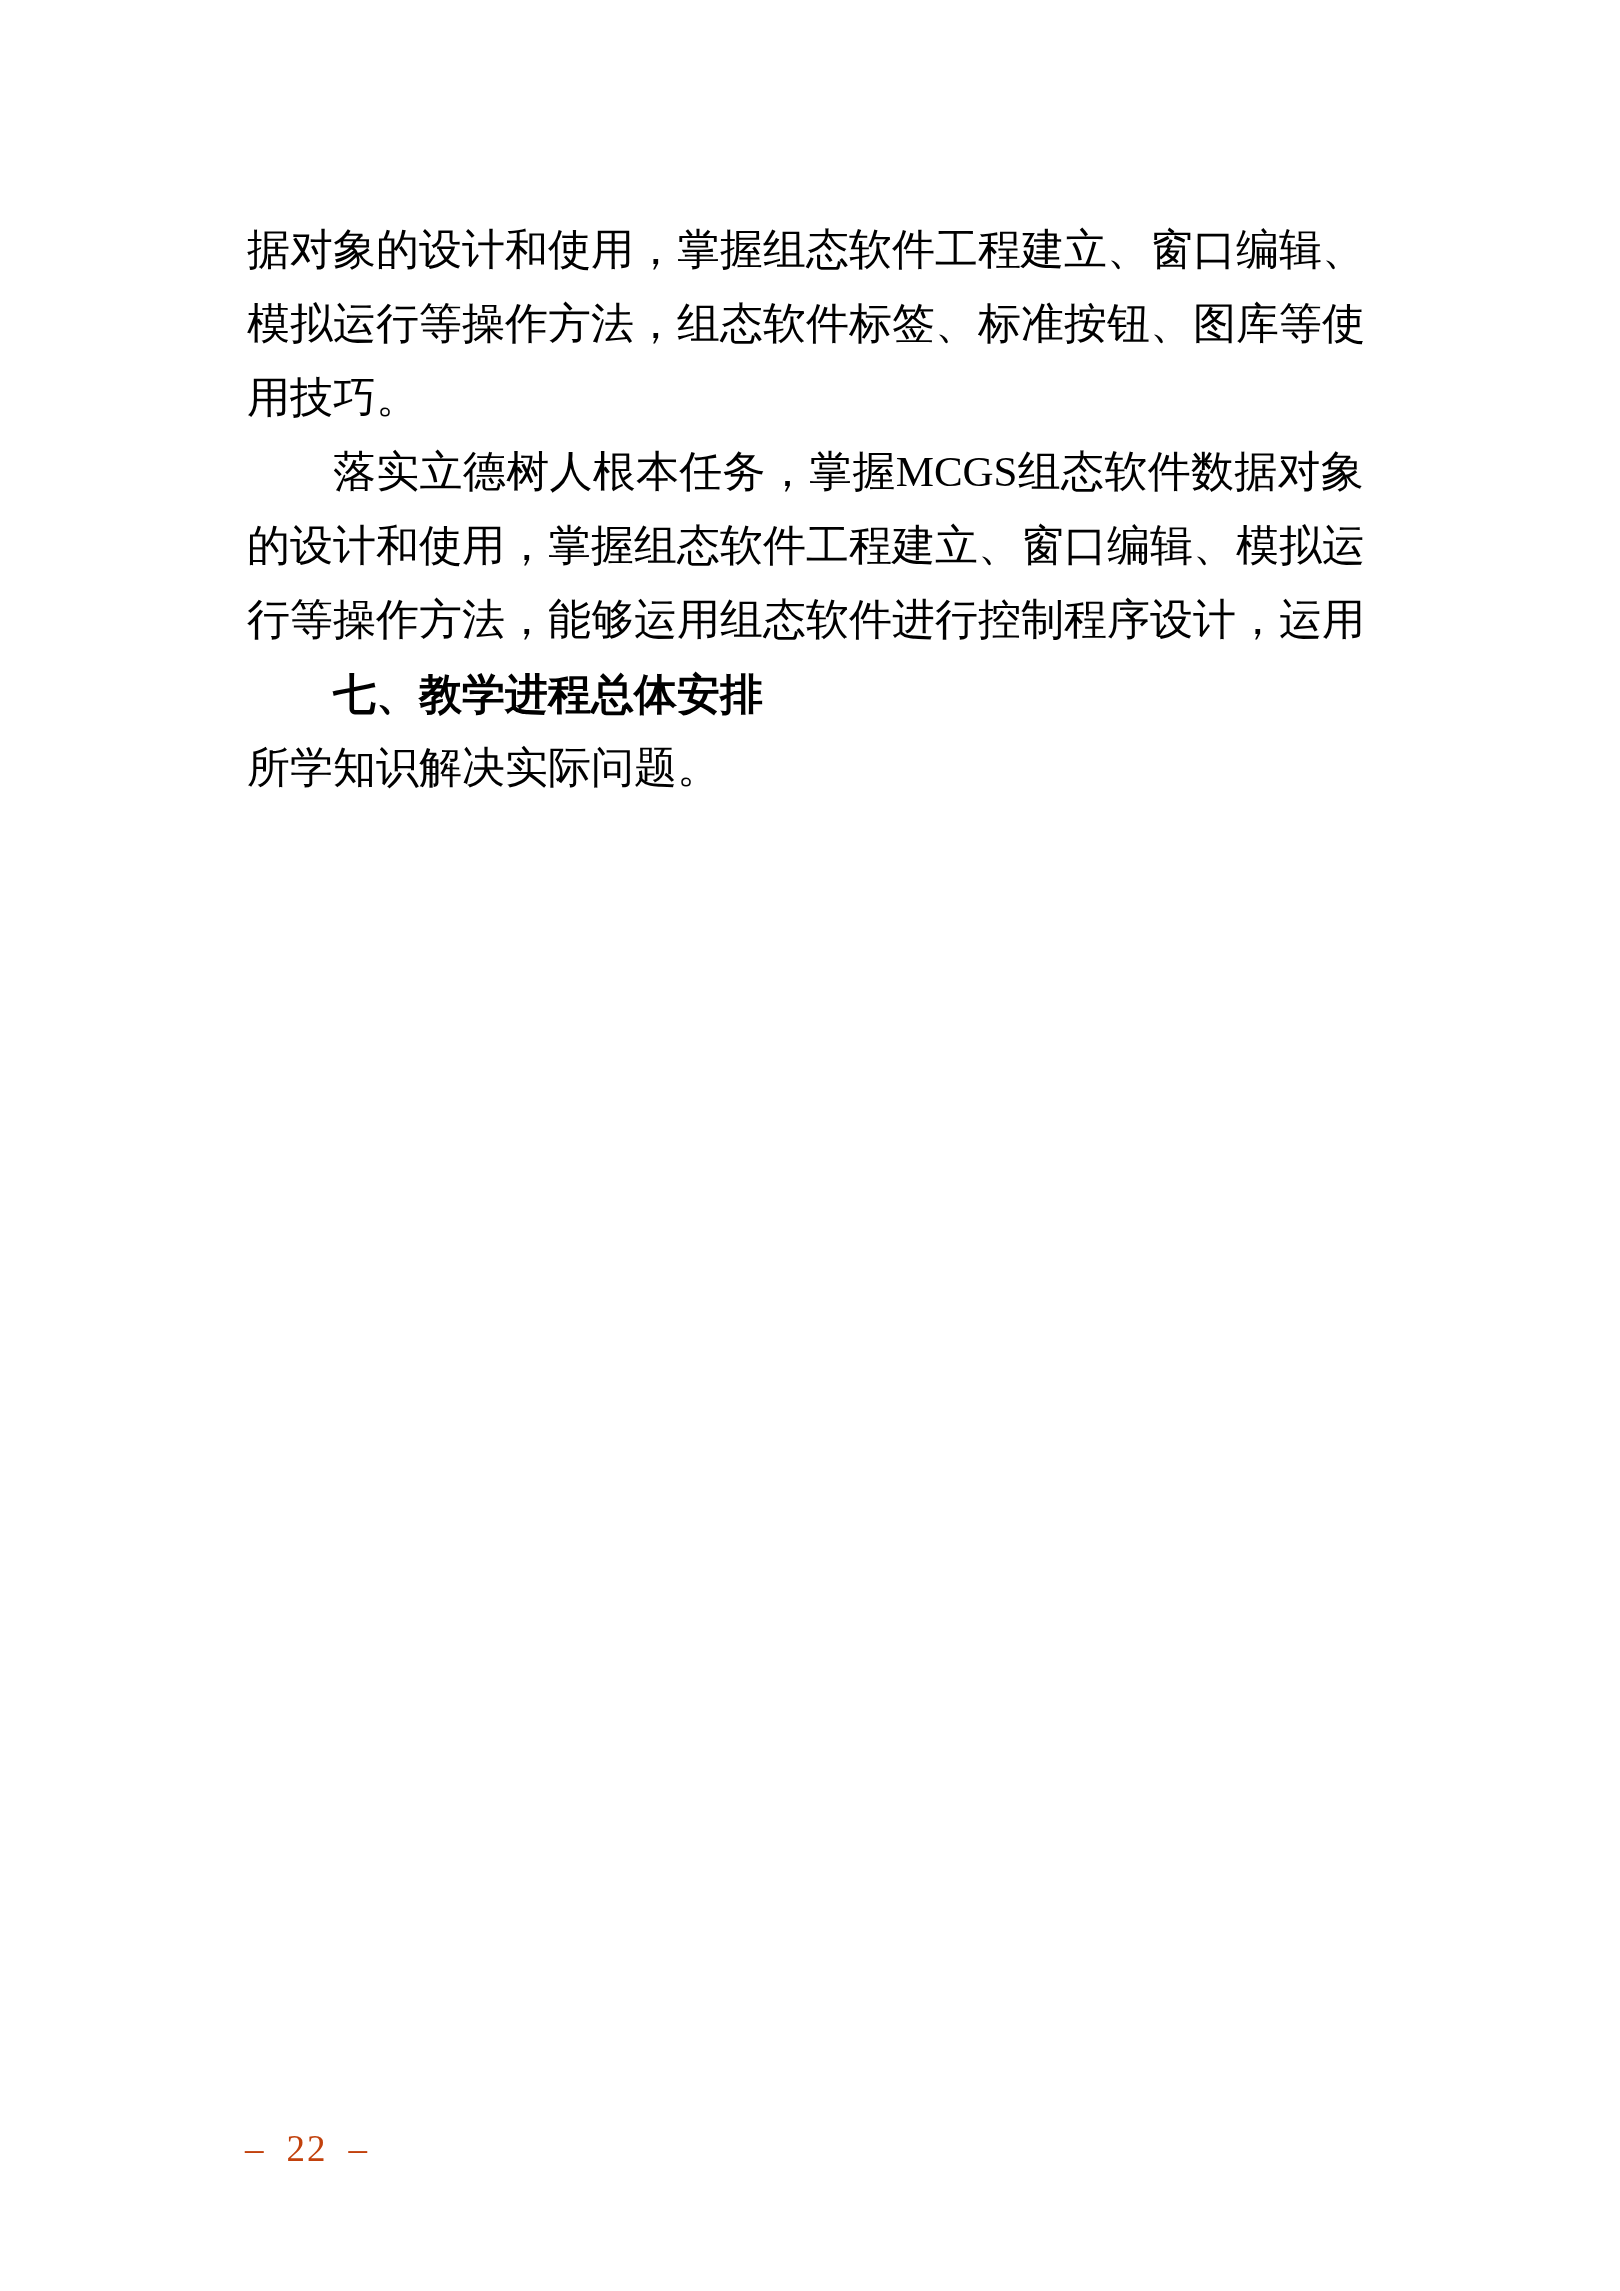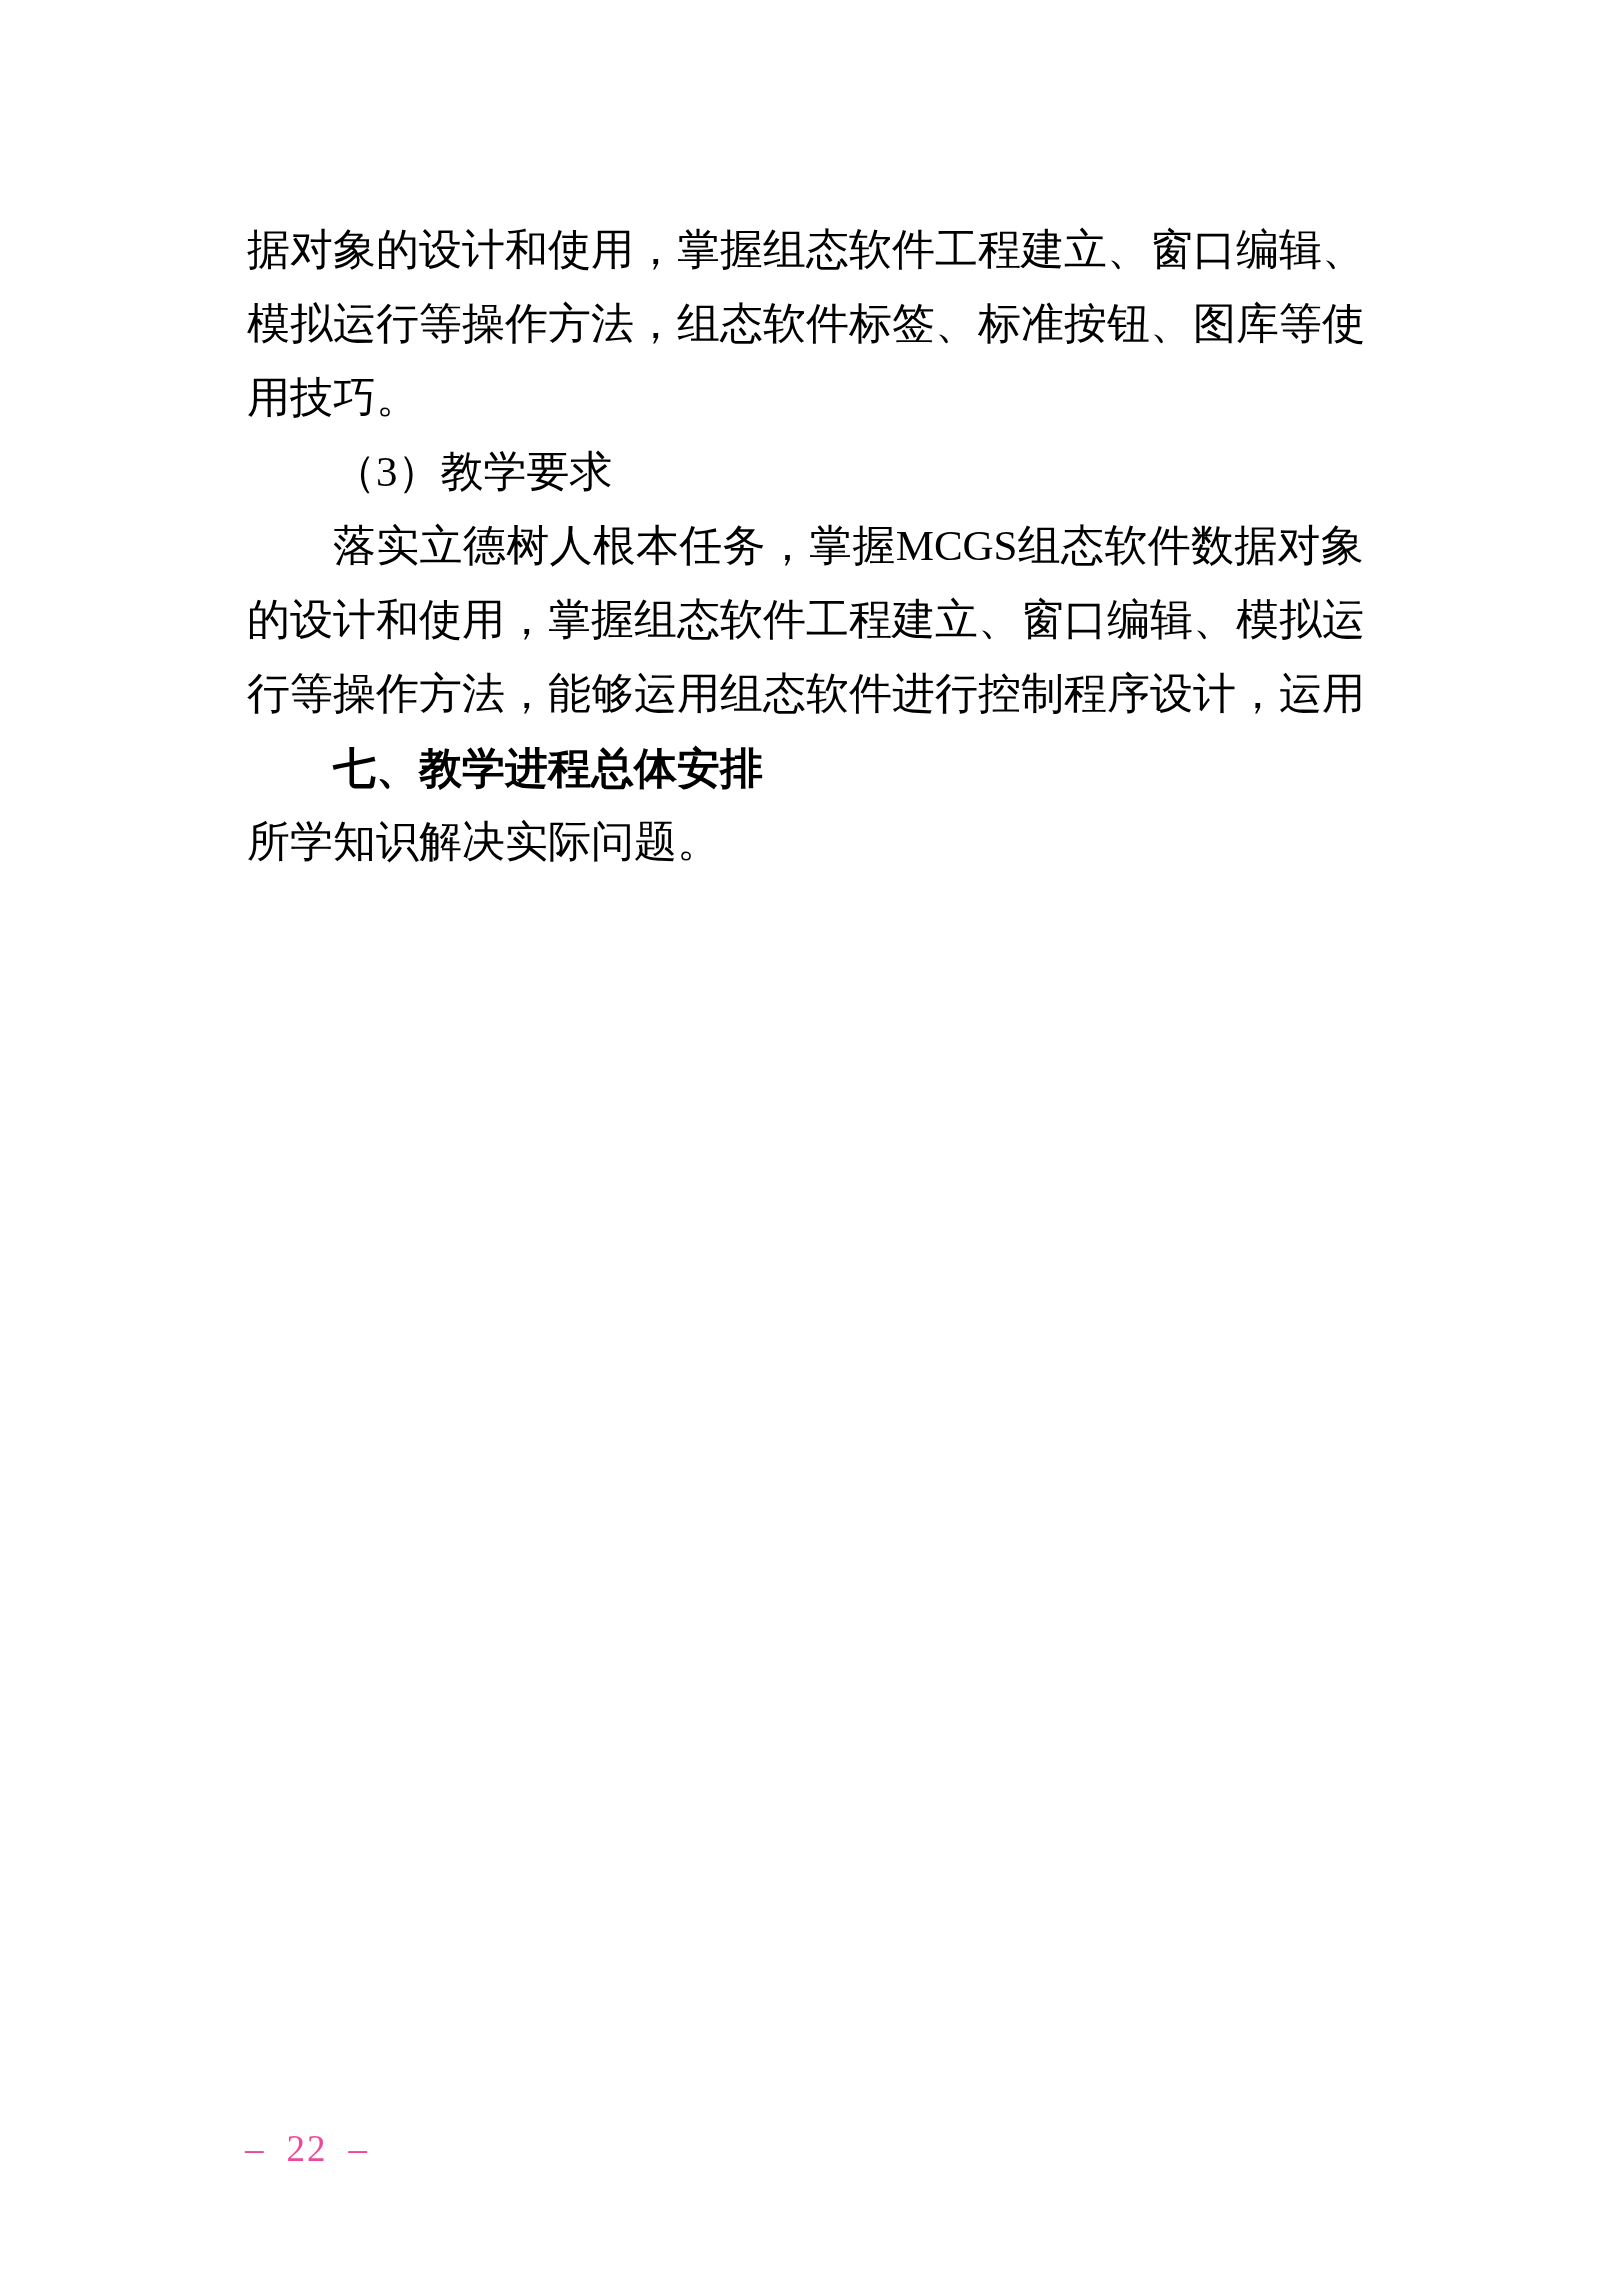--- a/index.html
+++ b/index.html
@@ -44,21 +44,21 @@
     font-family: "Liberation Sans", "DejaVu Sans", sans-serif;
   }
   .footer {
     position: absolute;
     left: 245px;
     top: 2129px;
     font-size: 37px;
     line-height: 39px;
     letter-spacing: 2px;
     word-spacing: 9.8px;
-    color: #ec4899;
+    color: #c2410c;
     font-family: "Liberation Serif", "DejaVu Serif", serif;
   }
 </style>
 </head>
 <body>
 
 <div class="page">
   <div class="content">
       <div class="line justify">
         <span>据</span>
@@ -110,21 +110,20 @@
         <span>准</span>
         <span>按</span>
         <span>钮</span>
         <span>、</span>
         <span>图</span>
         <span>库</span>
         <span>等</span>
         <span>使</span>
       </div>
       <div class="line">用技巧。</div>
-      <div class="line indent">（3）教学要求</div>
       <div class="line indent justify">
         <span>落</span>
         <span>实</span>
         <span>立</span>
         <span>德</span>
         <span>树</span>
         <span>人</span>
         <span>根</span>
         <span>本</span>
         <span>任</span>

